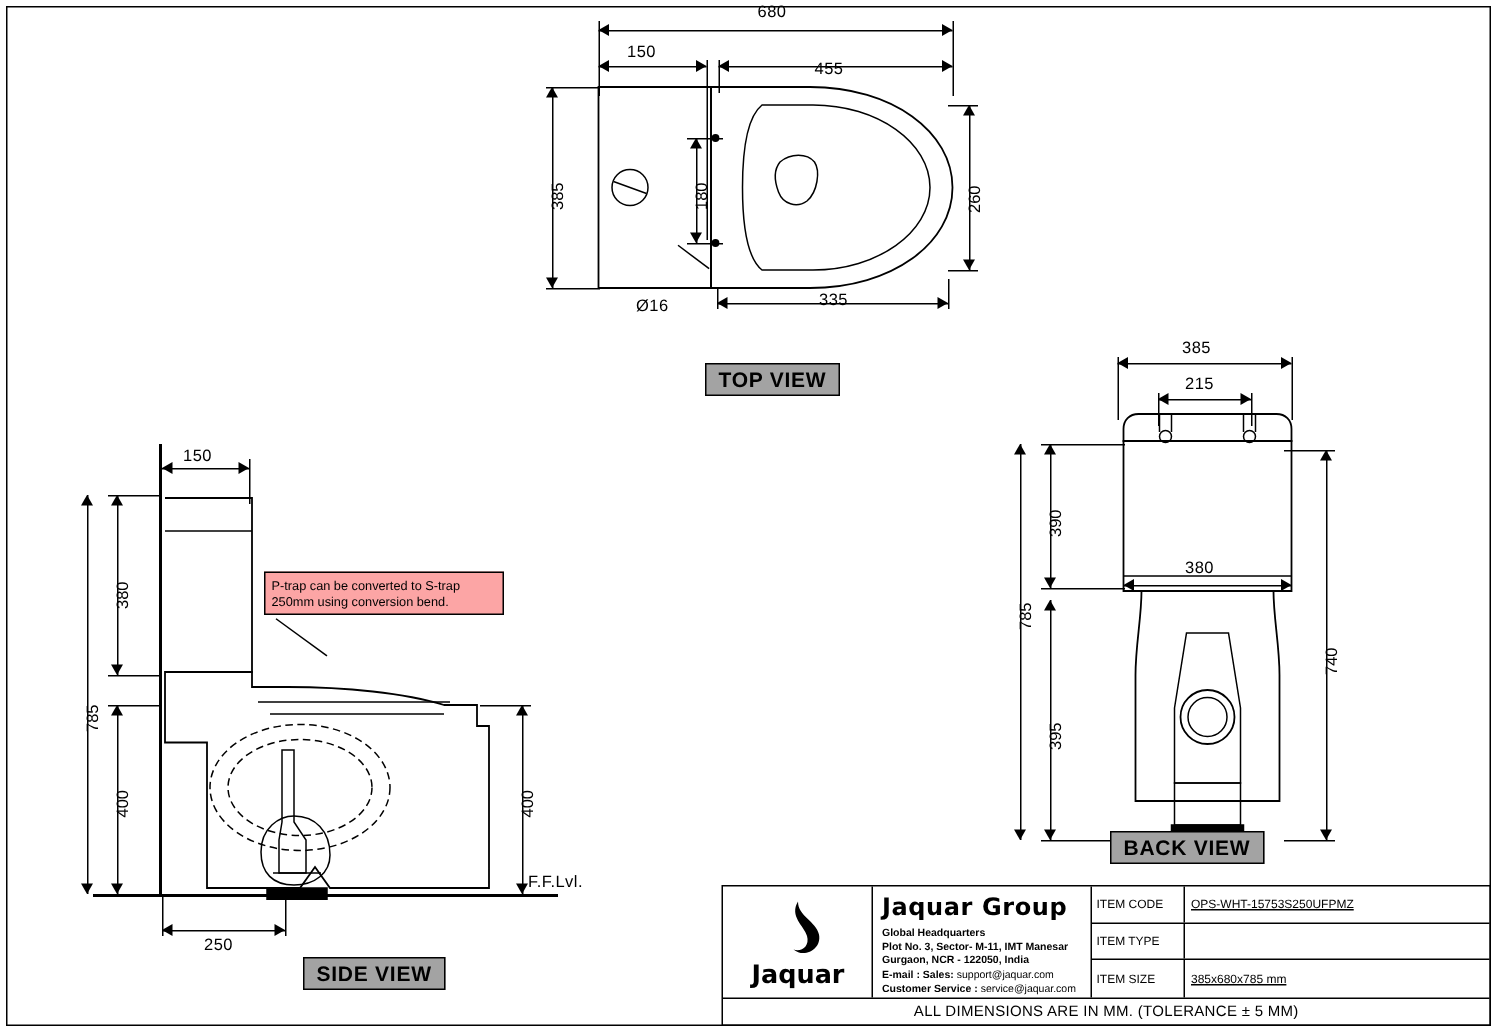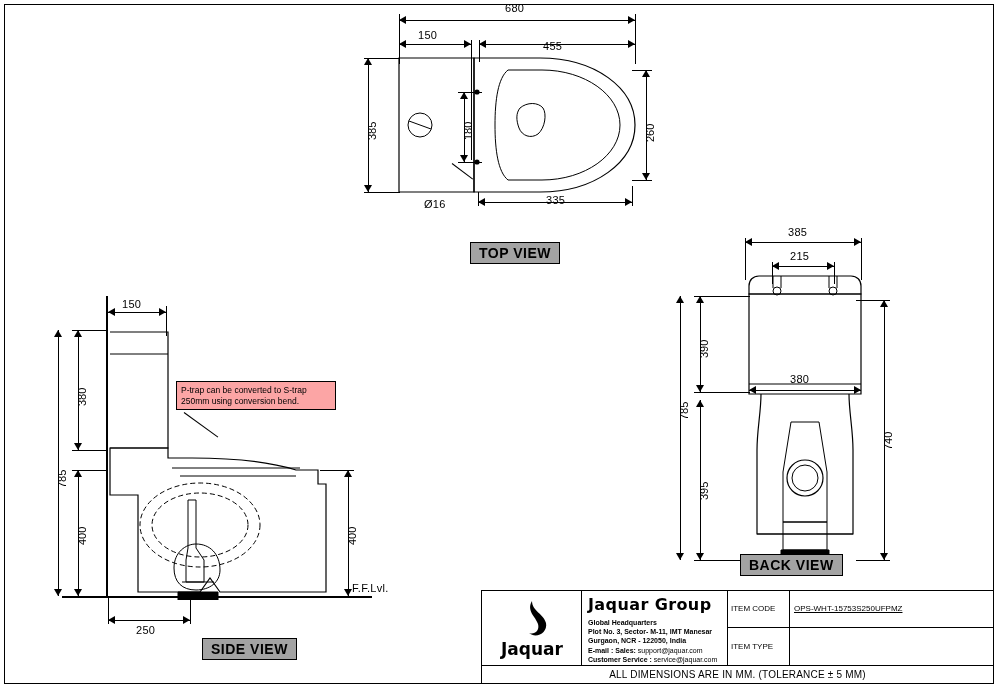--- a/index.html
+++ b/index.html
@@ -405,17 +405,21 @@
         </div>
       </div>
       <div id="tb-specs">
         <div class="specrow">
           <div class="speclbl">ITEM CODE</div>
           <div class="specval">OPS-WHT-15753S250UFPMZ</div>
         </div>
         <div class="specrow">
           <div class="speclbl">ITEM TYPE</div>
         </div>
+        <div class="specrow">
+          <div class="speclbl">ITEM SIZE</div>
+          <div class="specval">385x680x785  mm</div>
+        </div>
       </div>
     </div>
     <div id="tb-bottom">ALL DIMENSIONS ARE IN MM. (TOLERANCE ± 5 MM)</div>
   </div>
 </div>
 
 </body></html>

